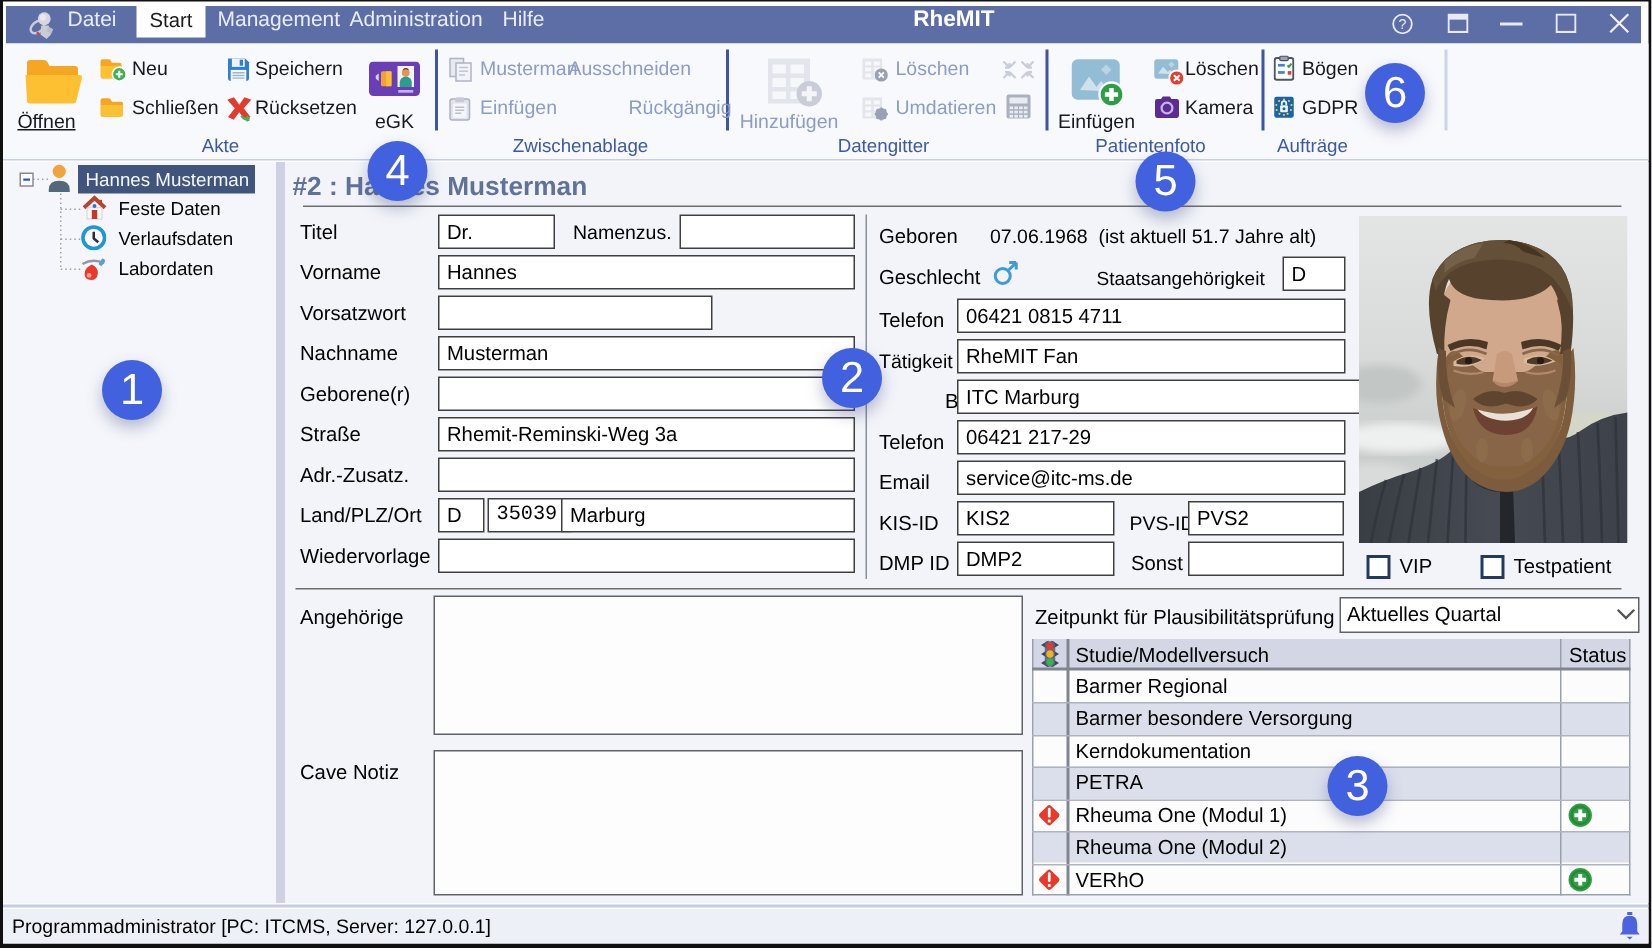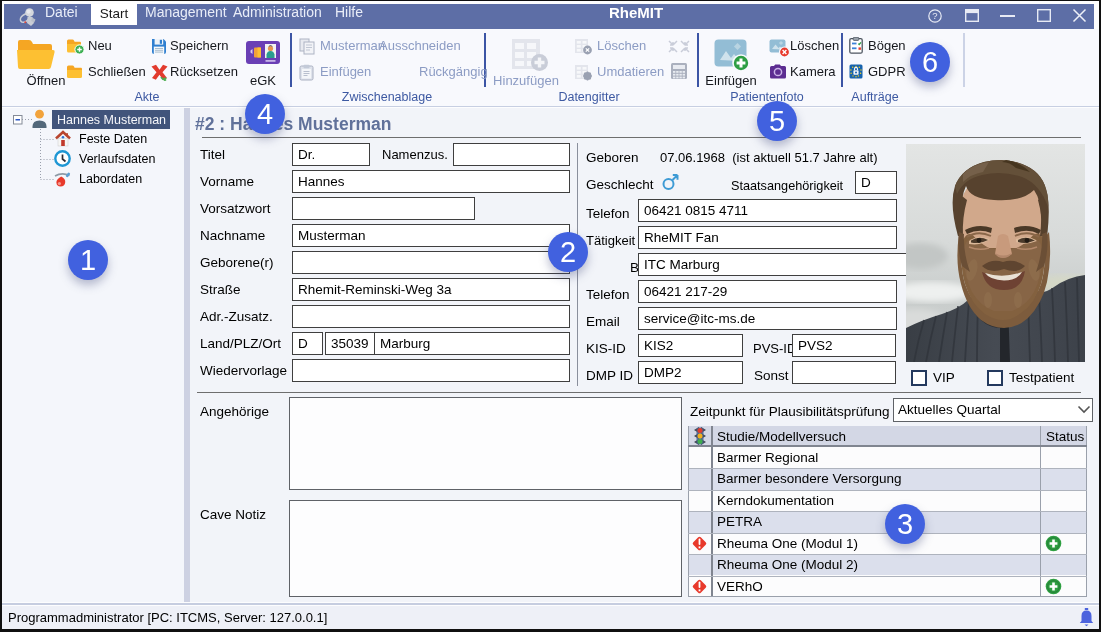--- a/index.html
+++ b/index.html
@@ -72,21 +72,21 @@
 <div class="glabel" style="left:97px;width:100px;top:89px;">Akte</div>
 <div class="glabel" style="left:337px;width:100px;top:89px;">Zwischenablage</div>
 <div class="glabel" style="left:539px;width:100px;top:89px;">Datengitter</div>
 <div class="glabel" style="left:717px;width:100px;top:89px;">Patientenfoto</div>
 <div class="glabel" style="left:825px;width:100px;top:89px;">Aufträge</div>
 
 <svg class="abs" style="left:16px;top:38px" width="40" height="32" viewBox="0 0 40 32">
  <path d="M2 4 Q2 2 4 2 L13 2 Q15 2 16 4 L17 6 L34 6 Q36 6 36 8 L36 12 L2 12 Z" fill="#f5a623"></path>
  <path d="M1 12 L37 12 Q39 12 38.6 14 L35 29 Q34.6 31 32.6 31 L4 31 Q2 31 2 29 Z" fill="#fdc032"></path>
 </svg>
-<div class="biglbl" style="left:15px;top:73px;width:62px;">Öffnen</div>
+<div class="biglbl" style="left:0;top:73px;width:62px;text-decoration:underline;">Öffnen</div>
 <svg class="abs" style="left:66px;top:38px" width="19" height="17" viewBox="0 0 19 17">
  <path d="M1 3 Q1 1.5 2.5 1.5 L6.5 1.5 Q7.5 1.5 8 2.6 L8.6 3.8 L14 3.8 Q15 3.8 15 5 L15 6 L1 6 Z" fill="#f5a623"></path>
  <path d="M1 6 L15 6 L15 13 Q15 14.5 13.5 14.5 L2.5 14.5 Q1 14.5 1 13 Z" fill="#fdc032"></path>
  <circle cx="13.5" cy="11.5" r="4.6" fill="#3db054" stroke="#fff" stroke-width="1"></circle>
  <path d="M13.5 9.2 L13.5 13.8 M11.2 11.5 L15.8 11.5" stroke="#fff" stroke-width="1.4"></path>
 </svg>
 <div class="btxt" style="left:88px;top:37px;">Neu</div>
 <svg class="abs" style="left:66px;top:64px" width="17" height="15" viewBox="0 0 17 15">
  <path d="M1 3 Q1 1.5 2.5 1.5 L6.5 1.5 Q7.5 1.5 8 2.6 L8.6 3.8 L15 3.8 Q16 3.8 16 5 L16 6 L1 6 Z" fill="#f5a623"></path>
  <path d="M1 6 L16 6 L16 12.5 Q16 14 14.5 14 L2.5 14 Q1 14 1 12.5 Z" fill="#fdc032"></path>
@@ -305,21 +305,21 @@
 <div class="lbl" style="left:200px;top:362px;">Wiedervorlage</div>
 <div class="inp" style="left:292px;top:143px;width:78px;">Dr.</div>
 <div class="inp" style="left:453px;top:143px;width:117px;"></div>
 <div class="inp" style="left:292px;top:170px;width:278px;">Hannes</div>
 <div class="inp" style="left:292px;top:197px;width:183px;"></div>
 <div class="inp" style="left:292px;top:224px;width:278px;">Musterman</div>
 <div class="inp" style="left:292px;top:251px;width:278px;"></div>
 <div class="inp" style="left:292px;top:278px;width:278px;">Rhemit-Reminski-Weg 3a</div>
 <div class="inp" style="left:292px;top:305px;width:278px;"></div>
 <div class="inp" style="left:292px;top:332px;width:31px;">D</div>
-<div class="inp" style="left:325px;top:332px;width:56px;">35039</div>
+<div class="inp" style="left:325px;top:332px;width:56px;font-family:Liberation Mono, monospace;">35039</div>
 <div class="inp" style="left:374px;top:332px;width:196px;">Marburg</div>
 <div class="inp" style="left:292px;top:359px;width:278px;"></div>
 
 <div class="abs" style="left:577px;top:143px;width:1px;height:243px;background:#8a8f9c;"></div>
 
 <div class="lbl" style="left:586px;top:149px;">Geboren</div>
 <div class="lbl" style="left:660px;top:149px;font-size:13px;">07.06.1968&nbsp; (ist aktuell 51.7 Jahre alt)</div>
 <div class="lbl" style="left:586px;top:176px;">Geschlecht</div>
 <svg class="abs" style="left:662px;top:172px" width="18" height="19" viewBox="0 0 18 19">
  <circle cx="6.5" cy="12" r="5" fill="none" stroke="#3e9bd5" stroke-width="2"></circle>

